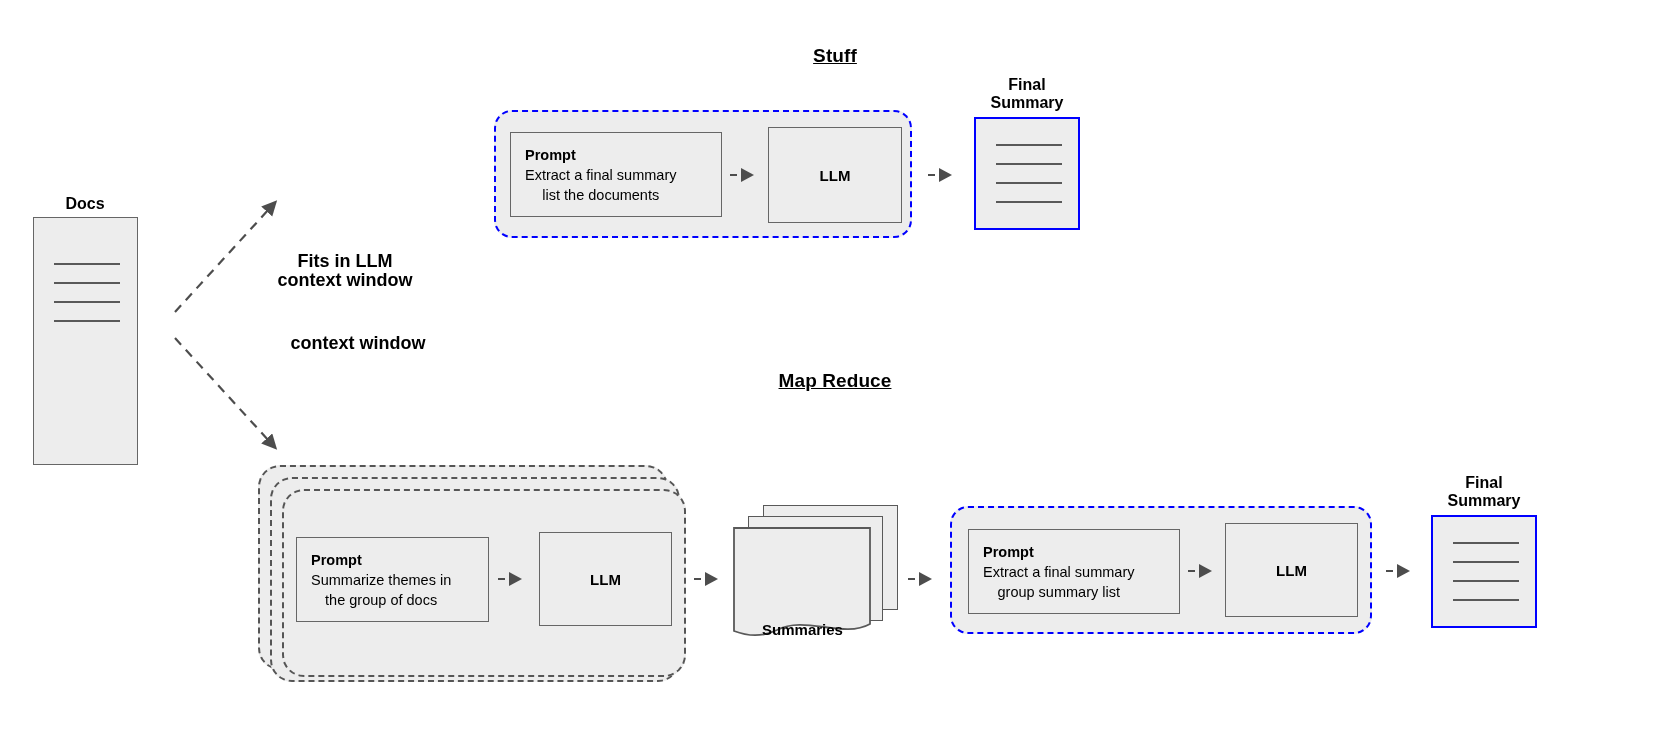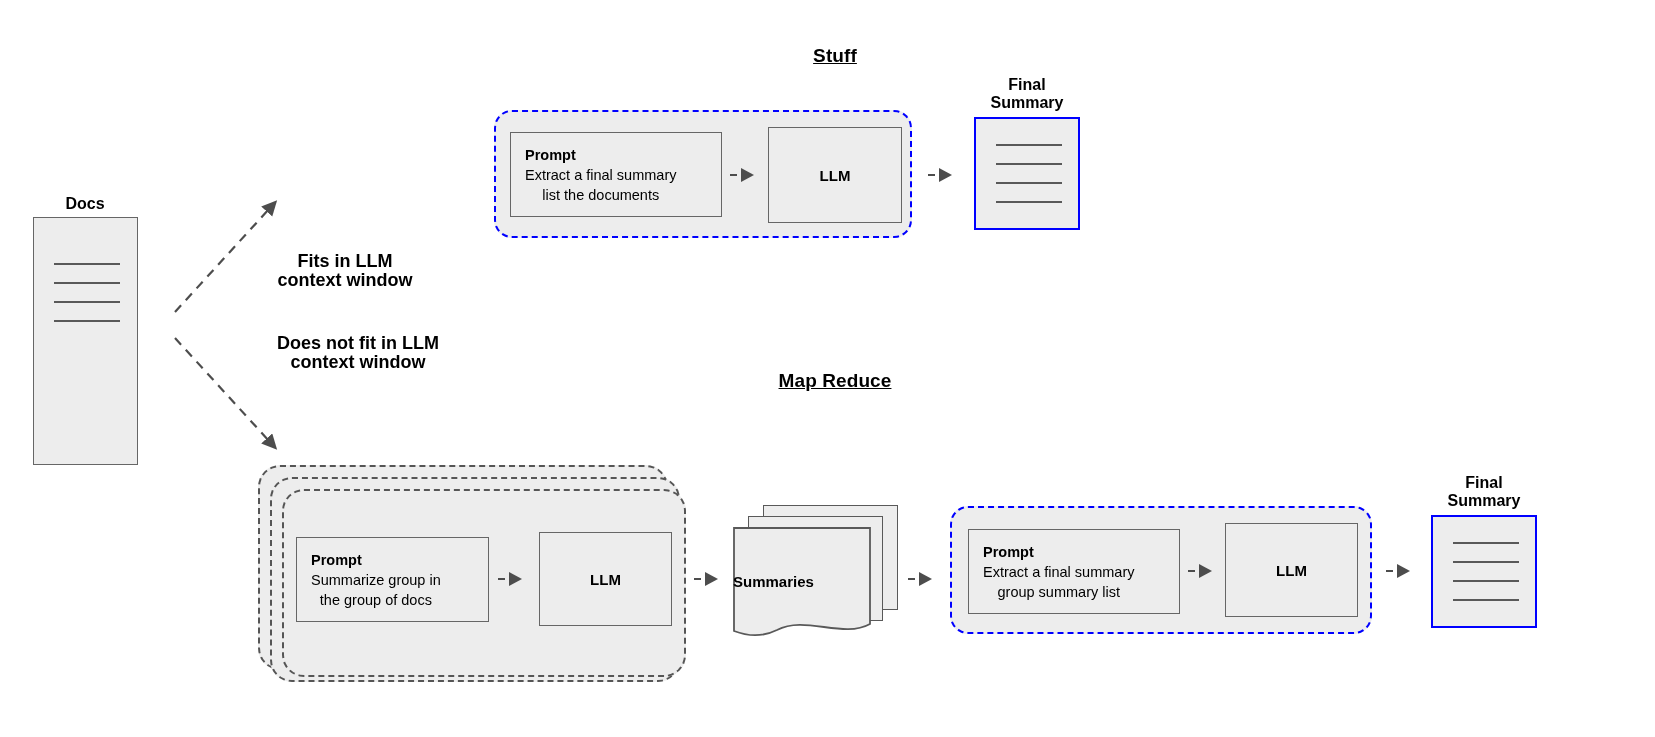--- a/index.html
+++ b/index.html
@@ -138,23 +138,24 @@
   .sum-stack { position: absolute; }
   .sum-sheet {
     position: absolute;
     background: #ededed;
     border: 1.7px solid #595959;
     box-sizing: border-box;
   }
   .sum-front-label {
     position: absolute;
     width: 100%;
-    text-align: left;
+    text-align: center;
     font-size: 15px;
     font-weight: bold;
+    margin-top: 48px;
   }
 </style>
 </head>
 <body>
 
 <div id="canvas">
 
   <div class="abs caption" style="left:33px; top:195px; width:104px;">
     <span>Docs</span>
   </div>
@@ -177,21 +178,20 @@
   <svg class="connector" style="left:170px; top:330px;" width="130" height="130" viewBox="0 0 130 130">
     <line x1="5" y1="8" x2="100" y2="112" stroke="#4d4d4d" stroke-width="2.2" stroke-dasharray="9,7" marker-end="url(#ah)"></line>
   </svg>
 
   <div class="abs edge-label" style="left:205px; top:252px; width:280px; text-align:center;">
     <div>Fits in LLM</div>
     <div>context window</div>
   </div>
 
   <div class="abs edge-label" style="left:188px; top:334px; width:340px; text-align:center;">
-    <div>Does not fit in LLM</div>
     <div>context window</div>
   </div>
 
   <div class="abs section-title" style="left:735px; top:45px; width:200px;">
     <span>Stuff</span>
   </div>
 
   <div class="abs group-blue" style="left:494px; top:110px; width:418px; height:128px;"></div>
 
   <div class="abs plain-box prompt-box" style="left:510px; top:132px; width:212px; height:85px;">
@@ -233,21 +233,21 @@
     <span>Map Reduce</span>
   </div>
 
   <div class="abs group-gray ghost" style="left:258px; top:465px; width:410px; height:205px;"></div>
   <div class="abs group-gray ghost" style="left:270px; top:477px; width:410px; height:205px;"></div>
   <div class="abs group-gray" style="left:282px; top:489px; width:404px; height:188px;"></div>
 
   <div class="abs plain-box prompt-box" style="left:296px; top:537px; width:193px; height:85px;">
     <div class="prompt-inner">
       <span class="prompt-title">Prompt</span>
-      <span class="prompt-text">Summarize group in</span>
+      <span class="prompt-text">Summarize themes in</span>
       <span class="prompt-text">the group of docs</span>
     </div>
   </div>
 
   <div class="arrow" style="left:498px; top:572px;">
     <div class="stem"></div>
       <div class="gap"></div>
       <div class="head"></div>
   </div>
 

